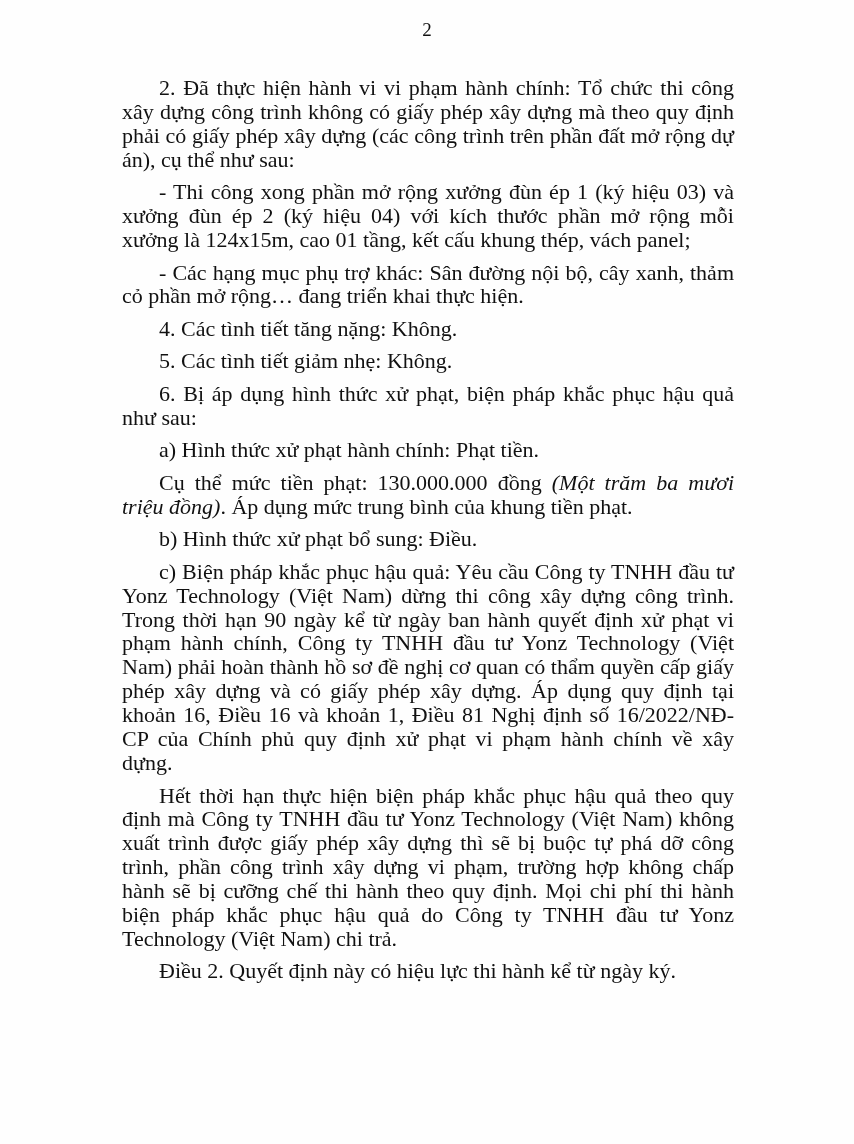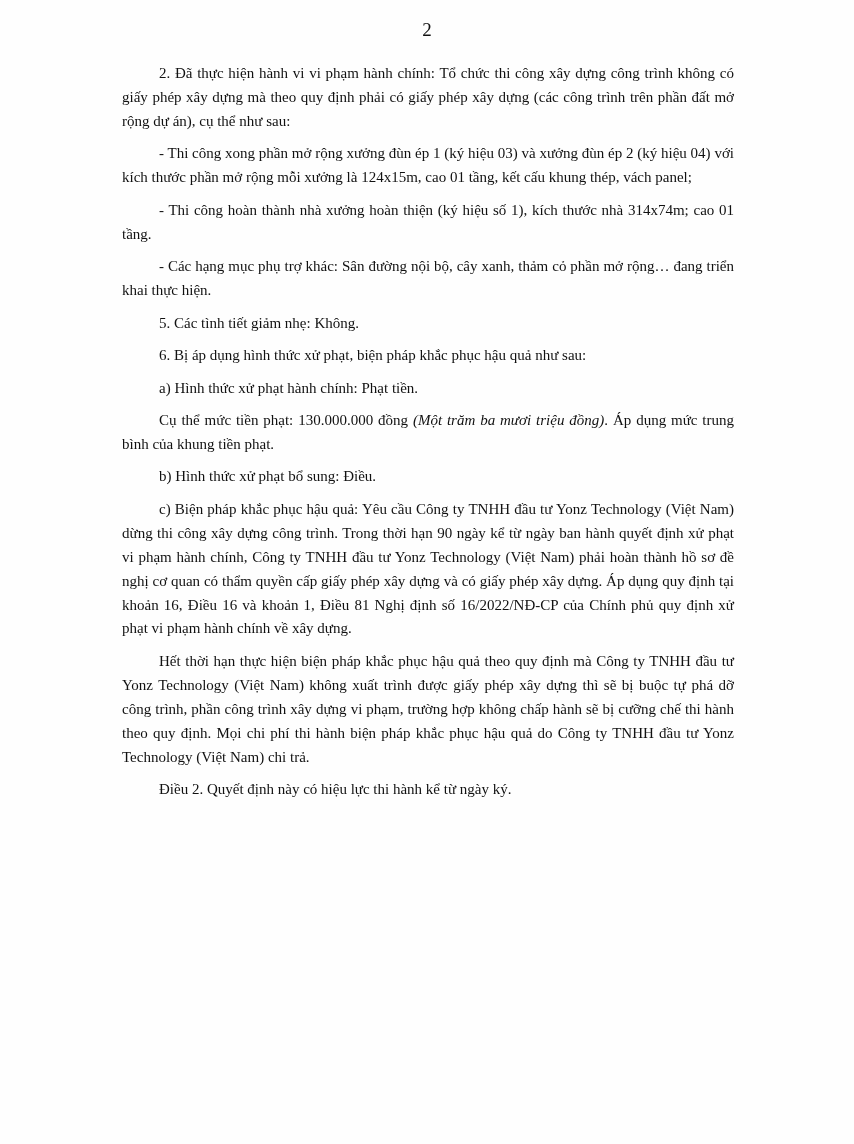--- a/index.html
+++ b/index.html
@@ -8,43 +8,43 @@
     position: absolute; left: 0; top: 0; width: 854px; height: 1144px;
     background: #fefefe;
     font-family: "Liberation Serif", "DejaVu Serif", serif;
     color: #111111;
   }
   .page-number {
     position: absolute; top: 18px; left: 0; width: 854px; text-align: center;
     font-size: 19px; line-height: 24px;
   }
   .body-text {
-    position: absolute; left: 122px; top: 62px; width: 612px;
-    font-size: 15px; line-height: 23.9px;
+    position: absolute; left: 122px; top: 76px; width: 612px;
+    font-size: 22px; line-height: 23.9px;
   }
   .para {
     margin: 0 0 8.6px 0;
     text-align: justify;
     text-indent: 37px;
     text-align-last: left;
   }
   .para .it { font-style: italic; }
   .para .b { font-weight: normal; }
 </style>
 </head>
 <body>
 
 <div class="page">
   <div class="page-number">2</div>
 
   <div class="body-text">
     <p class="para">2. Đã thực hiện hành vi vi phạm hành chính: Tổ chức thi công xây dựng công trình không có giấy phép xây dựng mà theo quy định phải có giấy phép xây dựng (các công trình trên phần đất mở rộng dự án), cụ thể như sau:</p>
     <p class="para">- Thi công xong phần mở rộng xưởng đùn ép 1 (ký hiệu 03) và xưởng đùn ép 2 (ký hiệu 04) với kích thước phần mở rộng mỗi xưởng là 124x15m, cao 01 tầng, kết cấu khung thép, vách panel;</p>
-    <p class="para">- Thi công hoàn thành nhà xưởng hoàn thiện (ký hiệu số 1), kích thước nhà 314x74m; cao 01 tầng.</p>
     <p class="para">- Các hạng mục phụ trợ khác: Sân đường nội bộ, cây xanh, thảm cỏ phần mở rộng… đang triển khai thực hiện.</p>
+    <p class="para">4. Các tình tiết tăng nặng: Không.</p>
     <p class="para">5. Các tình tiết giảm nhẹ: Không.</p>
     <p class="para">6. Bị áp dụng hình thức xử phạt, biện pháp khắc phục hậu quả như sau:</p>
     <p class="para">a) Hình thức xử phạt hành chính: Phạt tiền.</p>
     <p class="para"><span>Cụ thể mức tiền phạt: 130.000.000 đồng </span><span class="it">(Một trăm ba mươi triệu đồng)</span><span>. Áp dụng mức trung bình của khung tiền phạt.</span></p>
     <p class="para">b) Hình thức xử phạt bổ sung: Điều.</p>
     <p class="para">c) Biện pháp khắc phục hậu quả: Yêu cầu Công ty TNHH đầu tư Yonz Technology (Việt Nam) dừng thi công xây dựng công trình. Trong thời hạn 90 ngày kể từ ngày ban hành quyết định xử phạt vi phạm hành chính, Công ty TNHH đầu tư Yonz Technology (Việt Nam) phải hoàn thành hồ sơ đề nghị cơ quan có thẩm quyền cấp giấy phép xây dựng và có giấy phép xây dựng. Áp dụng quy định tại khoản 16, Điều 16 và khoản 1, Điều 81 Nghị định số 16/2022/NĐ-CP của Chính phủ quy định xử phạt vi phạm hành chính về xây dựng.</p>
     <p class="para">Hết thời hạn thực hiện biện pháp khắc phục hậu quả theo quy định mà Công ty TNHH đầu tư Yonz Technology (Việt Nam) không xuất trình được giấy phép xây dựng thì sẽ bị buộc tự phá dỡ công trình, phần công trình xây dựng vi phạm, trường hợp không chấp hành sẽ bị cưỡng chế thi hành theo quy định. Mọi chi phí thi hành biện pháp khắc phục hậu quả do Công ty TNHH đầu tư Yonz Technology (Việt Nam) chi trả.</p>
     <p class="para"><span class="b">Điều 2.</span><span> Quyết định này có hiệu lực thi hành kể từ ngày ký.</span></p>
   </div>
 </div>

